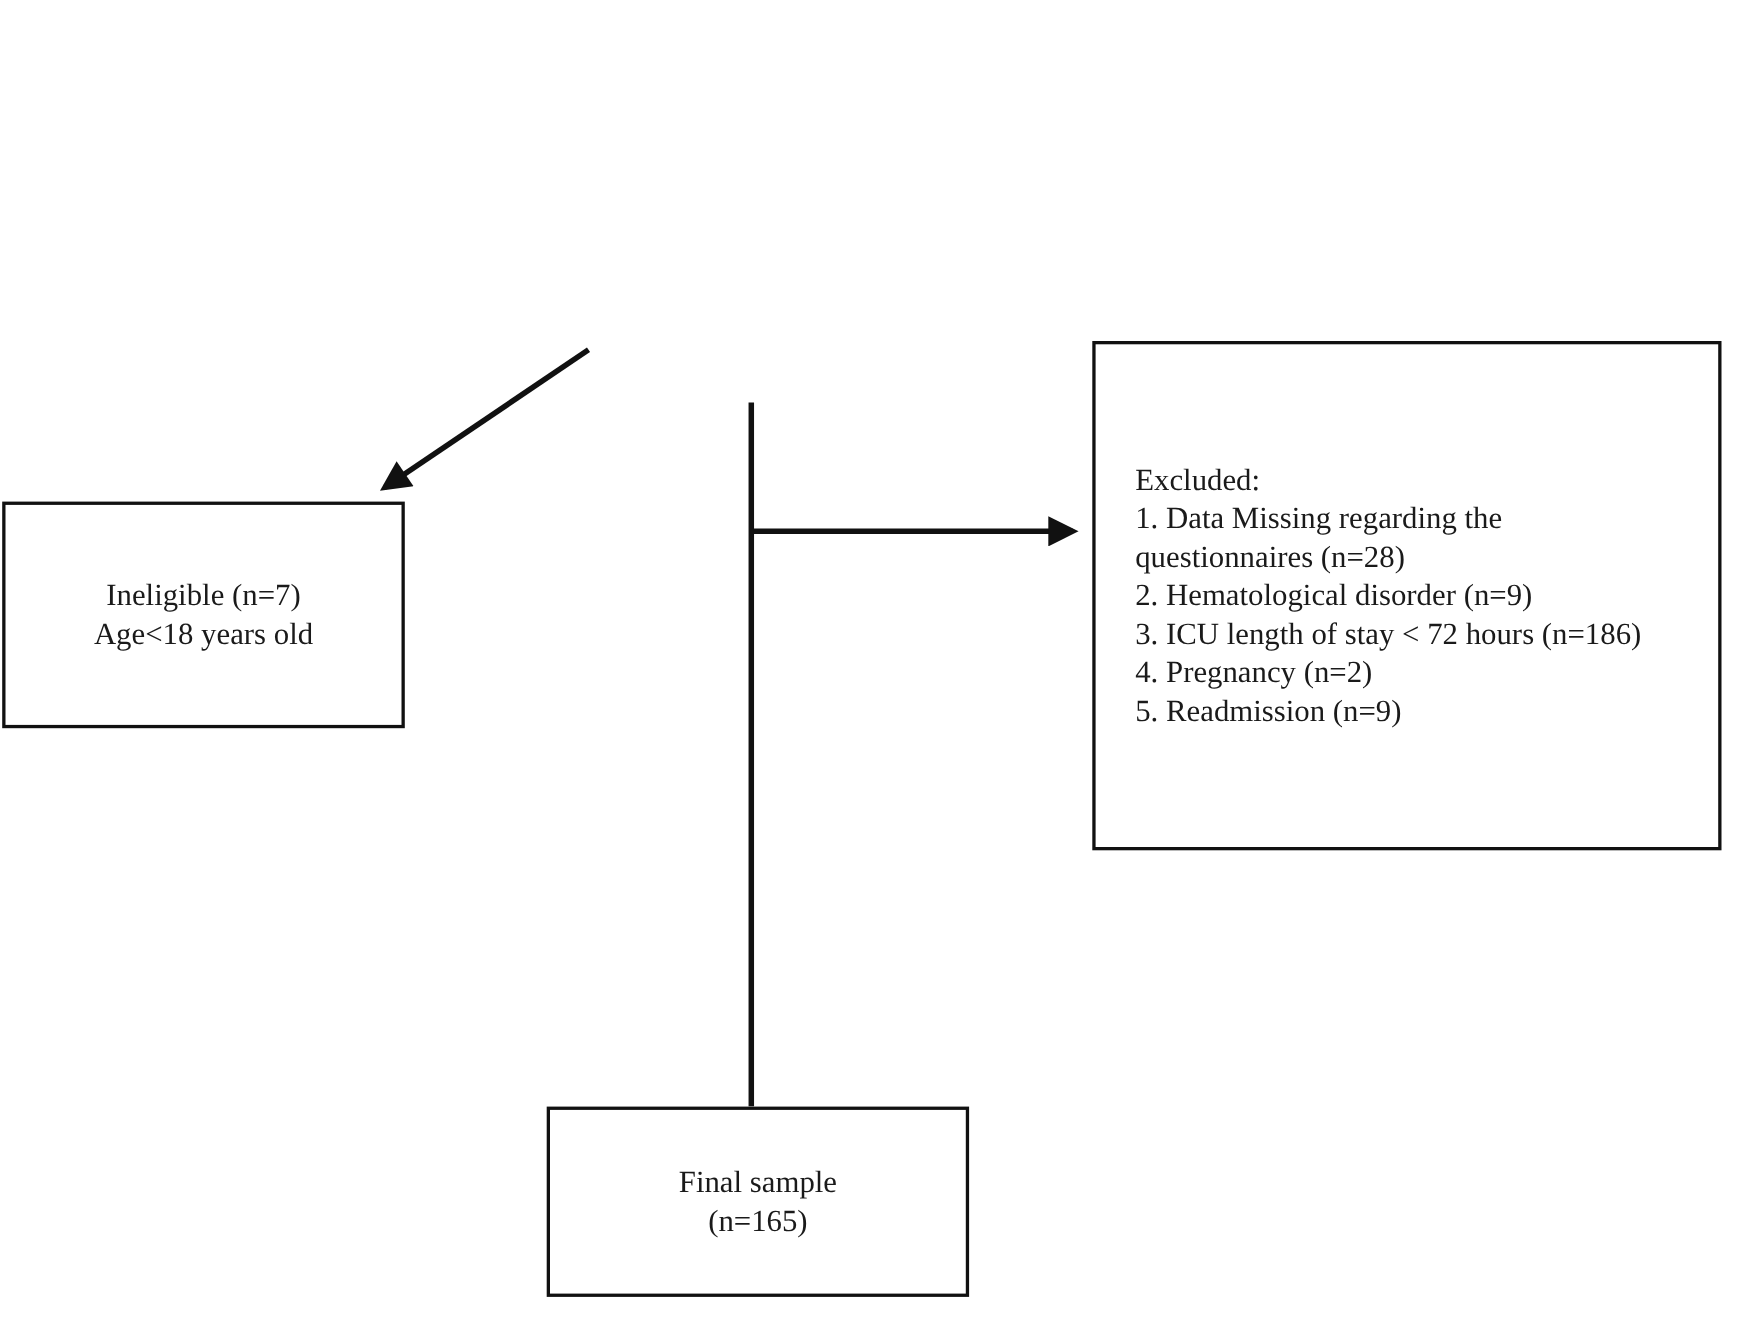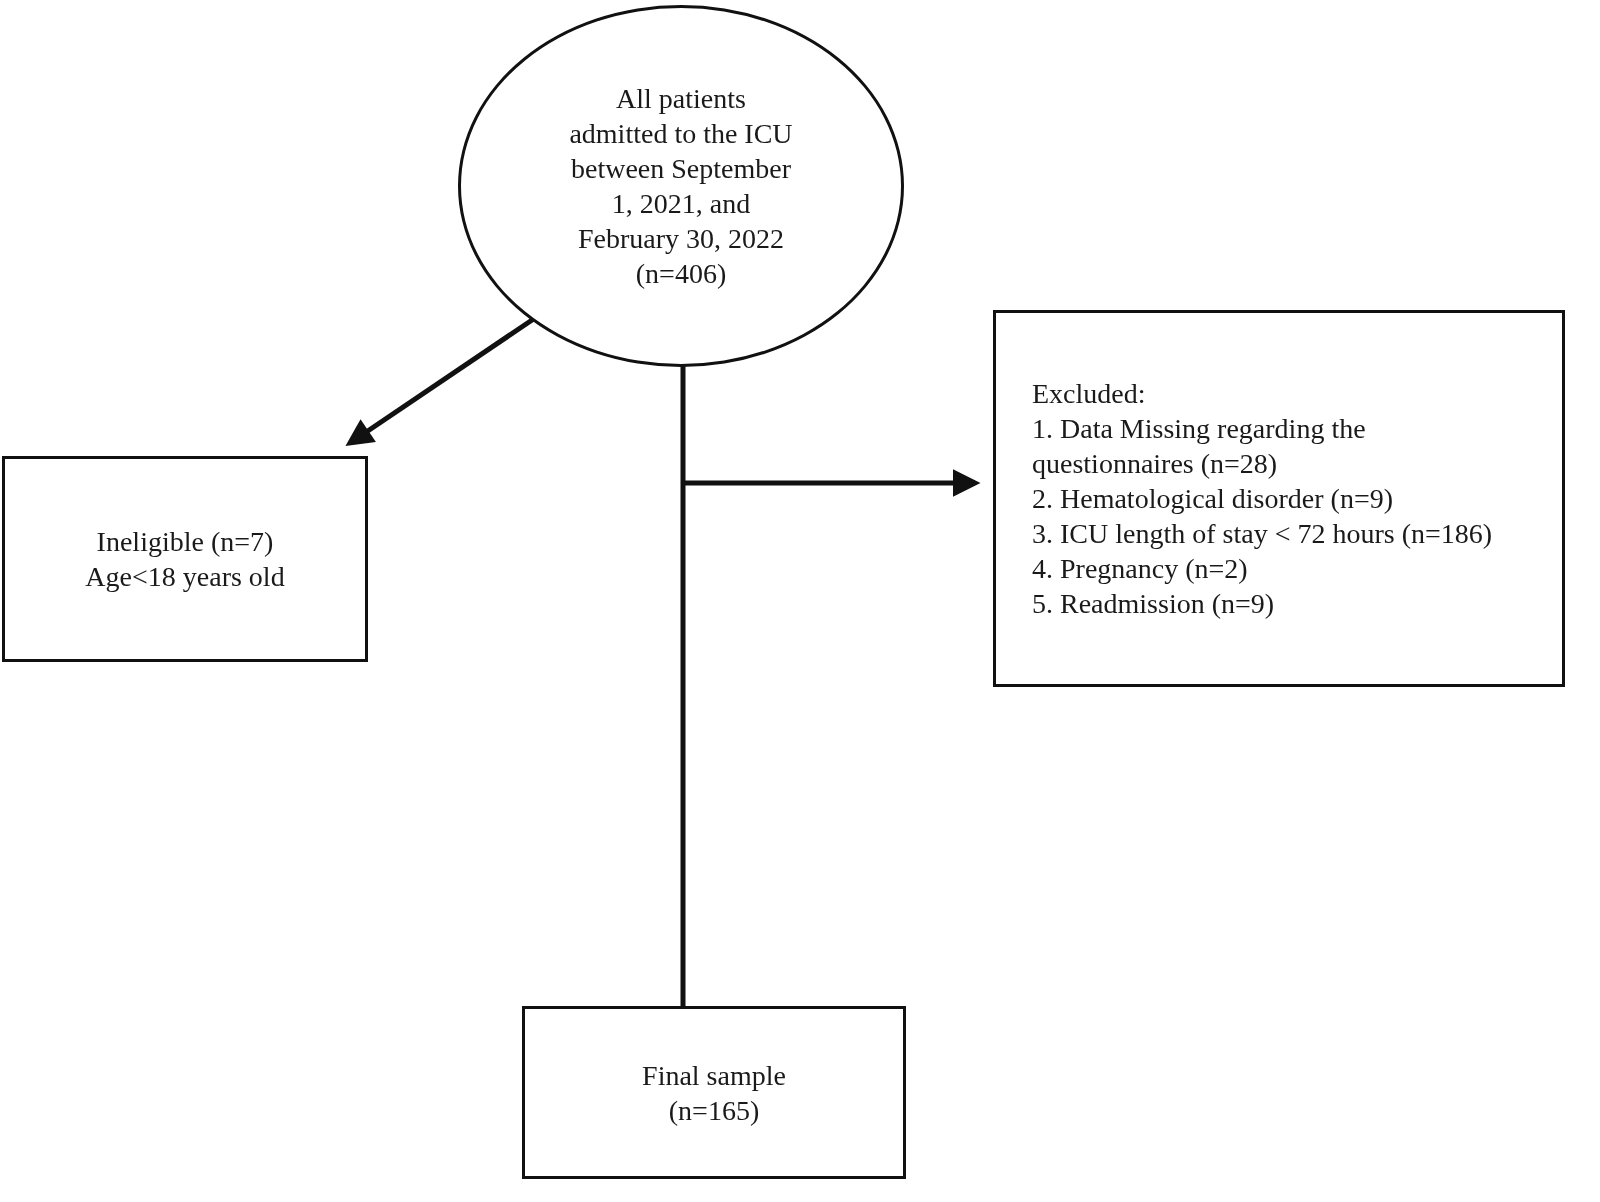--- a/index.html
+++ b/index.html
@@ -25,51 +25,43 @@
     line-height: 1.25;
   }
   .node .txt {
     white-space: pre-line;
     text-align: center;
   }
   .ellipse { border-radius: 50%; }
   #node-all-patients { left: 458px; top: 5px; width: 446px; height: 362px; }
   #node-ineligible   { left: 2px;   top: 456px; width: 366px; height: 206px; }
   #node-excluded {
-    left: 993px; top: 310px; width: 572px; height: 377px;
+    left: 993px; top: 310px; width: 572px; height: 463px;
     justify-content: flex-start;
     padding-left: 36px; padding-right: 12px;
   }
   #node-excluded .txt { text-align: left; }
-  #node-final { left: 497px; top: 1006px; width: 384px; height: 173px; margin-left: 25px; }
+  #node-final { left: 497px; top: 1006px; width: 384px; height: 173px; }
 </style>
 </head>
 <body>
 
 <div class="canvas">
 
   <svg class="connectors" width="1600" height="1202" viewBox="0 0 1600 1202" aria-hidden="true">
     <defs>
       <marker id="arrow" viewBox="0 0 10 10" refX="8" refY="5" markerWidth="6.5" markerHeight="5.5" orient="auto-start-reverse">
         <path d="M 0 0 L 10 5 L 0 10 z" fill="#111111"></path>
       </marker>
     </defs>
     <line x1="535" y1="318" x2="350" y2="443" stroke="#111111" stroke-width="5" marker-end="url(#arrow)"></line>
     <line x1="683" y1="366" x2="683" y2="1006" stroke="#111111" stroke-width="5"></line>
     <line x1="685" y1="483" x2="975" y2="483" stroke="#111111" stroke-width="5" marker-end="url(#arrow)"></line>
   </svg>
 
-  <div class="node ellipse" id="node-all-patients">
-    <div class="txt">All patients
-admitted to the ICU
-between September
-1, 2021, and
-February 30, 2022
-(n=406)</div>
-  </div>
 
   <div class="node" id="node-ineligible">
     <div class="txt">Ineligible (n=7)
 Age&lt;18 years old</div>
   </div>
 
   <div class="node" id="node-excluded">
     <div class="txt">Excluded:
 1. Data Missing regarding the
 questionnaires (n=28)

